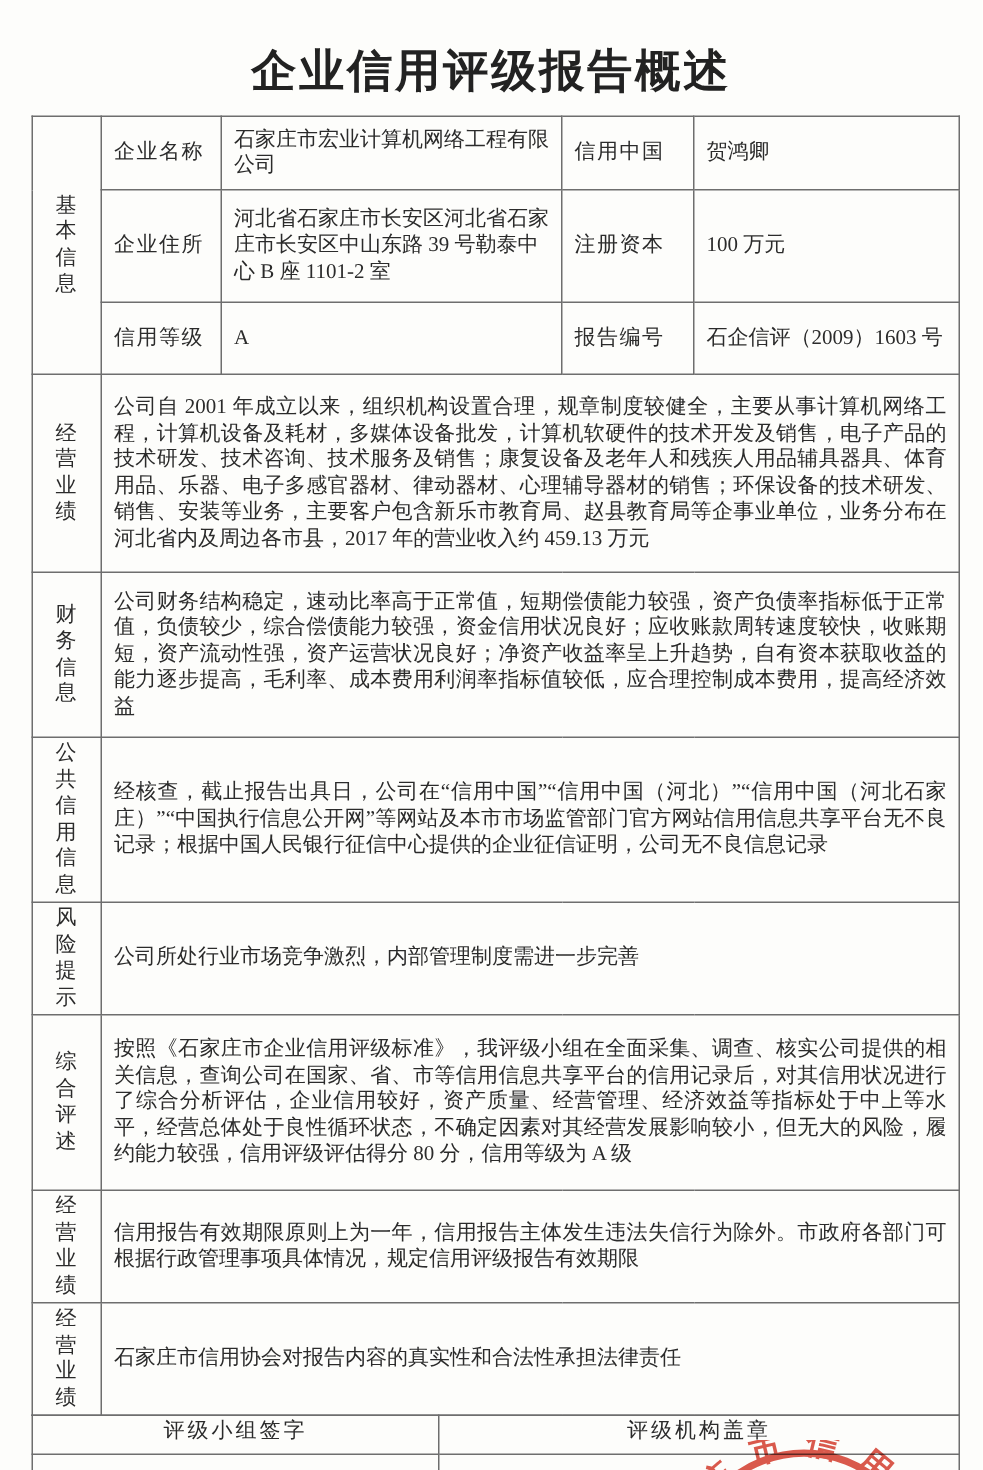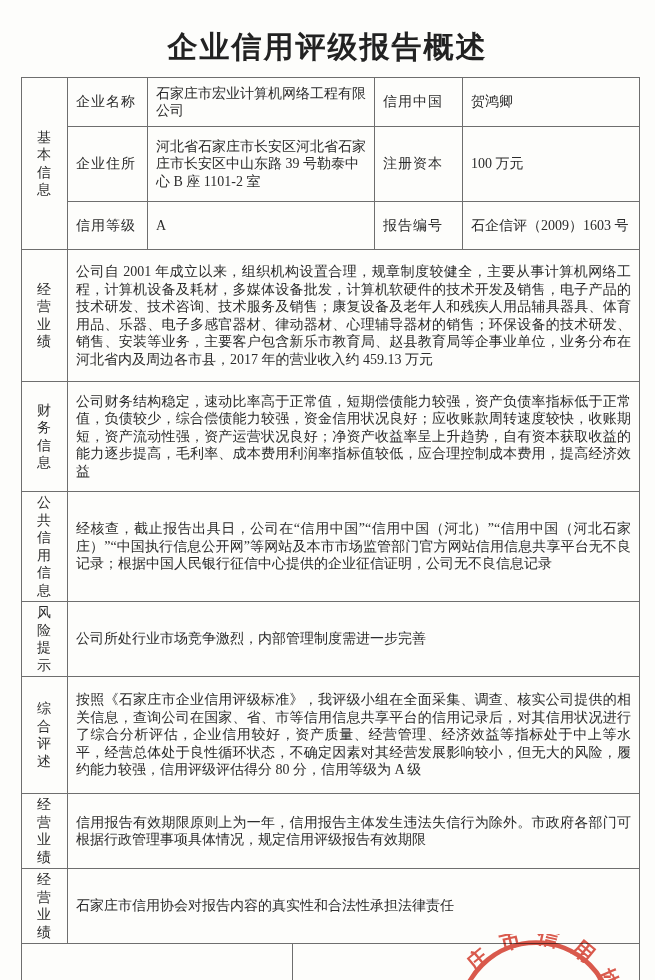--- a/index.html
+++ b/index.html
@@ -148,20 +148,24 @@
     </tr>
   </tbody>
     </table>
 
   <table class="signoff">
     <colgroup>
         <col style="width:271px">
         <col style="width:347px">
       </colgroup>
     <tbody>
+        <tr class="signoff-head">
+      <td>评级小组签字</td>
+      <td>评级机构盖章</td>
+    </tr>
     <tr class="signoff-body">
       <td>
         
         
         
       </td>
       <td>
 
         <svg class="stamp" viewBox="-88 -88 176 176">
           <defs>

